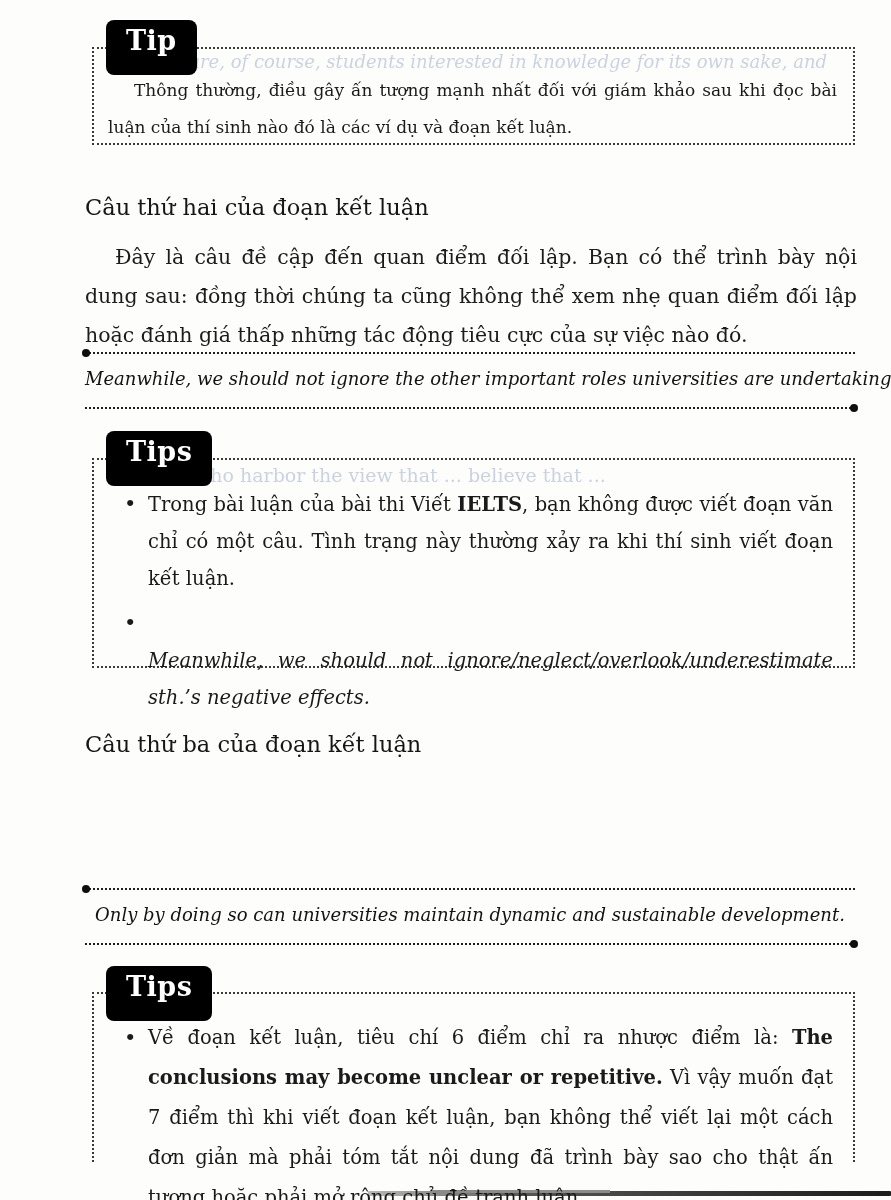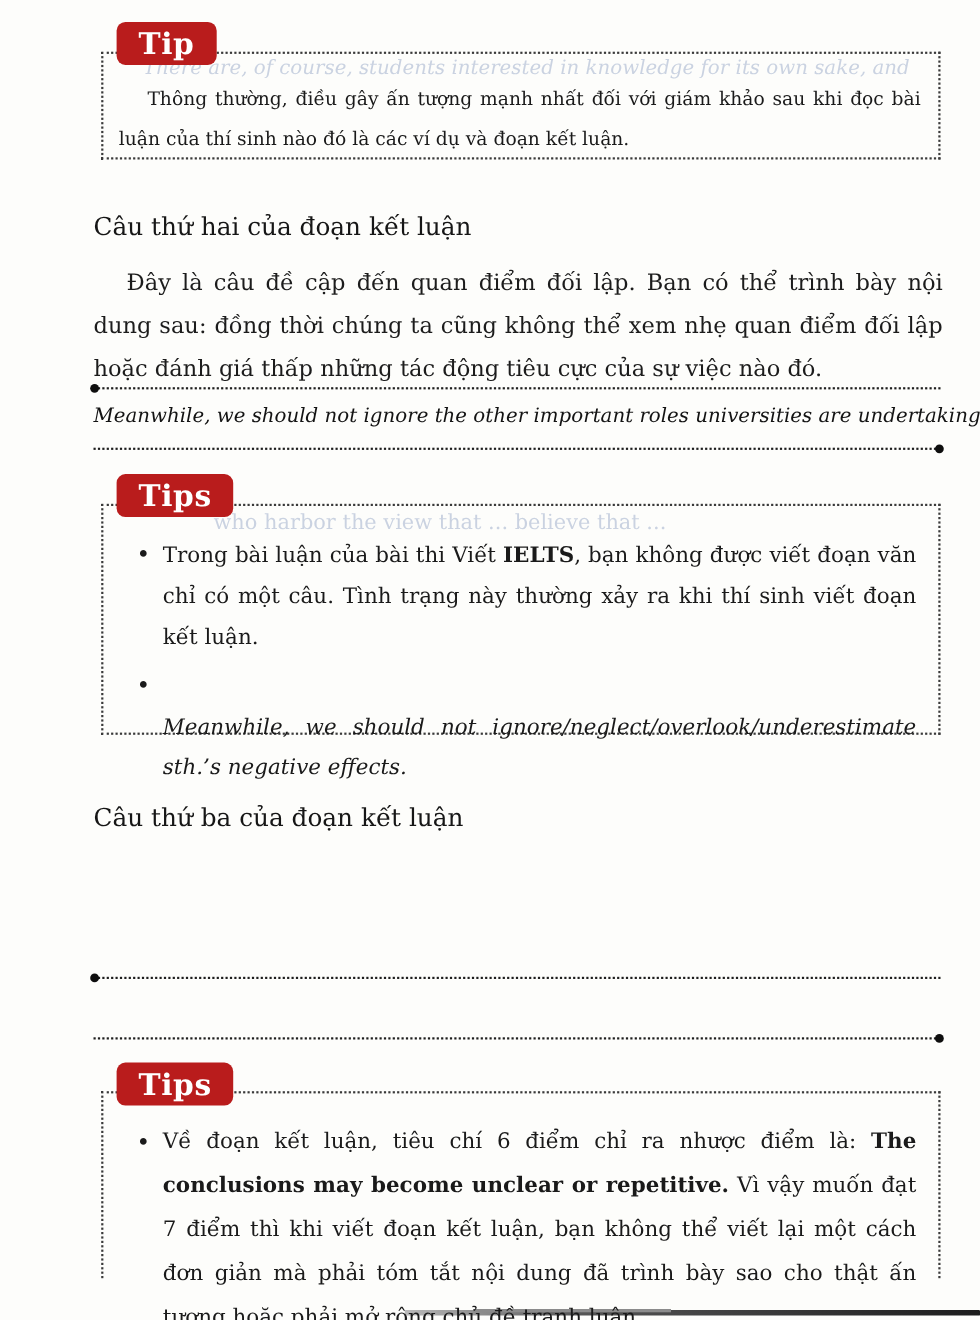--- a/index.html
+++ b/index.html
@@ -16,26 +16,26 @@
 
   
   .dotted-box {
     position: absolute;
     border: 2px dotted #3a3a3a;
     box-sizing: border-box;
     background: transparent;
   }
   .label-badge {
     position: absolute;
-    background: #b91c1c;
+    background: #000000;
     color: #ffffff;
     font-weight: bold;
     font-size: 27px;
     line-height: 1;
-    padding: 7px 20px 5px 20px;
+    padding: 7px 20px 21px 20px;
     border-radius: 8px;
     letter-spacing: 0.5px;
     z-index: 3;
   }
   .box-text {
     position: relative;
     z-index: 2;
     font-size: 17px;
     line-height: 37px;
     text-align: justify;
@@ -176,20 +176,21 @@
       </div>
     </div>
   </div>
   <div class="label-badge" style="left:106px; top:431px;">Tips</div>
 
   <div class="heading" style="top:731px;">Câu thứ ba của đoạn kết luận</div>
 
   <div class="sep dot-left" style="top:888px;">
     <span class="enddot"></span>
   </div>
+  <div class="quote-line" style="top:904px;">Only by doing so can universities maintain dynamic and sustainable development.</div>
   <div class="sep dot-right" style="top:943px;">
     <span class="enddot"></span>
   </div>
 
   <div class="dotted-box" style="left:92px; top:992px; width:763px; height:170px; border-bottom:none;">
     <div class="tips-content" style="padding-top:24px;">
       <div class="bullet" style="line-height:40px;"><span>Về đoạn kết luận, tiêu chí 6 điểm chỉ ra nhược điểm là: </span><span class="bold-run">The conclusions may become unclear or repetitive.</span><span> Vì vậy muốn đạt 7 điểm thì khi viết đoạn kết luận, bạn không thể viết lại một cách đơn giản mà phải tóm tắt nội dung đã trình bày sao cho thật ấn tượng hoặc phải mở rộng chủ đề tranh luận.</span></div>
     </div>
   </div>
   <div class="label-badge" style="left:106px; top:966px;">Tips</div>

